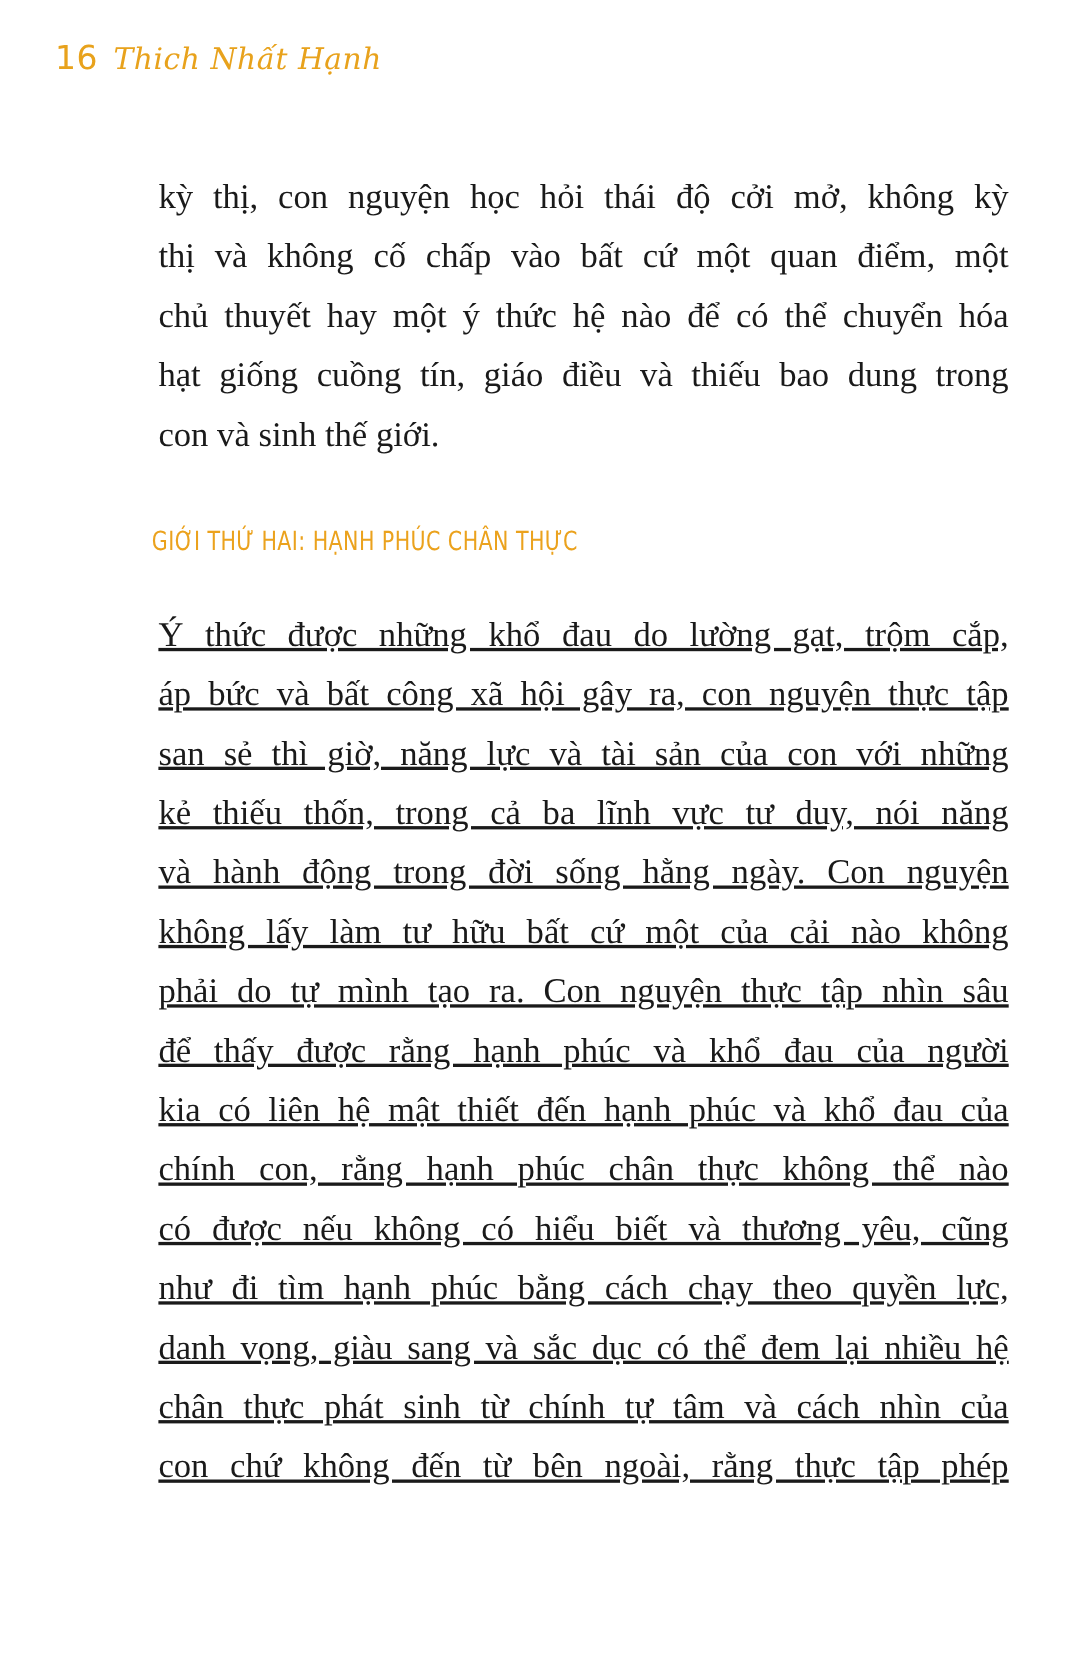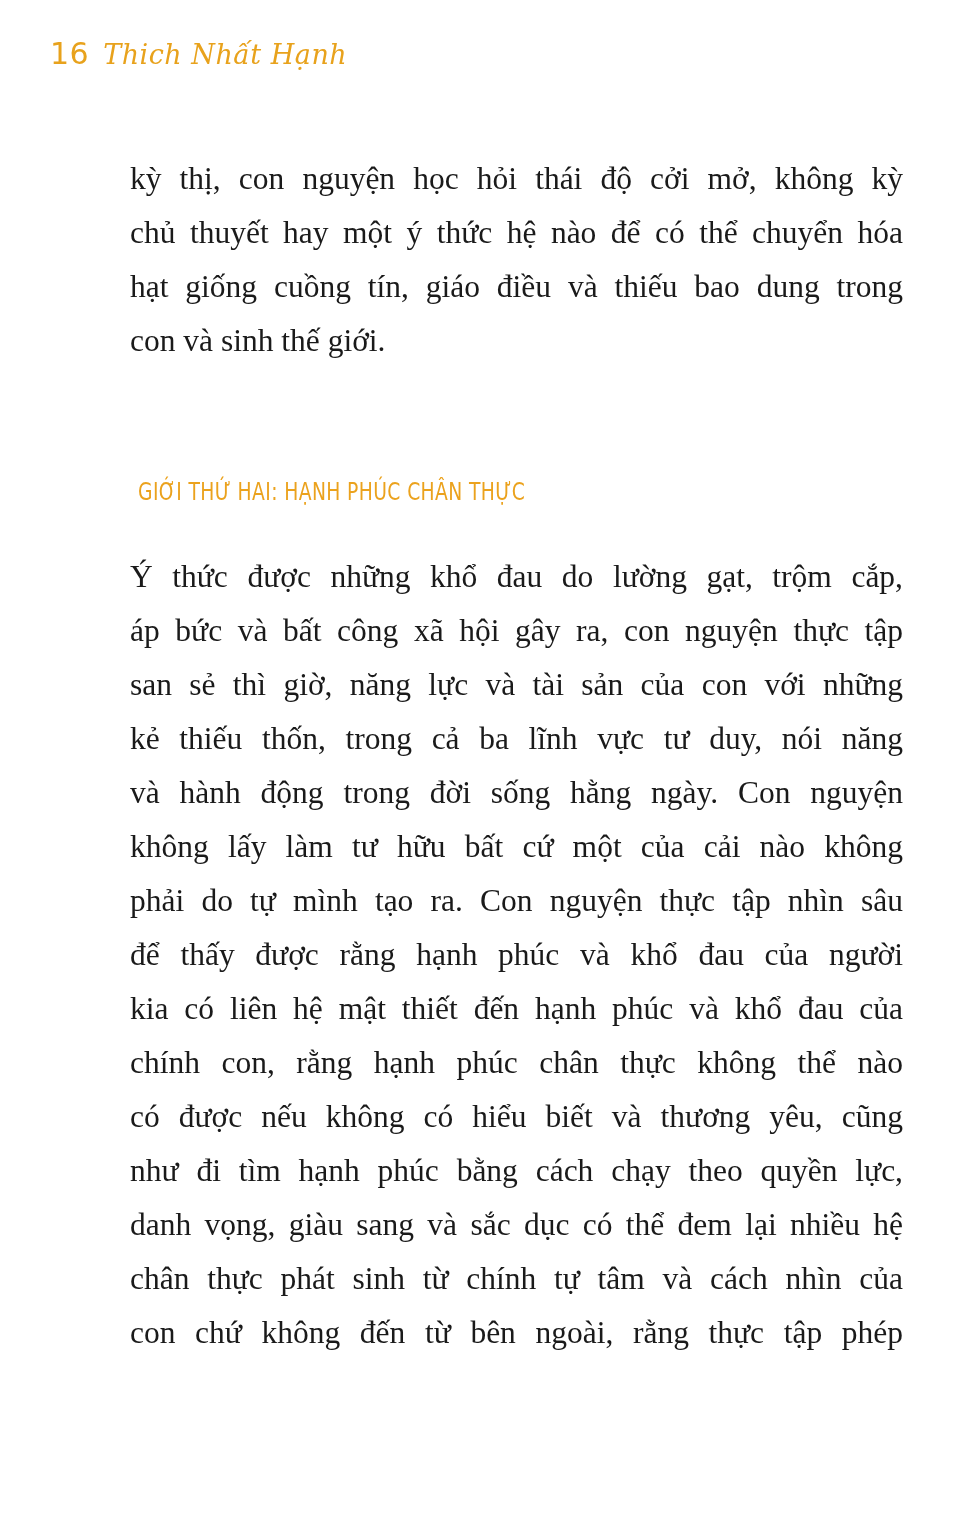--- a/index.html
+++ b/index.html
@@ -25,40 +25,40 @@
       white-space: nowrap;
     }
     .running-header .page-number {
       font-family: "DejaVu Sans", sans-serif;
       font-style: normal;
       font-size: 30px;
       margin-right: 14px;
     }
     .text-block {
       position: absolute;
-      left: 130px;
+      left: 144px;
       width: 773px;
       font-family: "Liberation Serif", serif;
       font-size: 31.5px;
       line-height: 54px;
       color: #1a1a1a;
       text-align: justify;
       text-align-last: justify;
     }
     .text-block .line {
       display: block;
       white-space: nowrap;
       text-align: justify;
       text-align-last: justify;
     }
     .text-block .line.last {
       text-align-last: left;
     }
     .para-1 { top: 152px; }
-    .para-2 { top: 550px; }
+    .para-2 { top: 550px; text-decoration: underline; }
     .section-heading {
       position: absolute;
       left: 138px;
       top: 478px;
       color: #eba21d;
       font-family: "DejaVu Sans", sans-serif;
       font-size: 24px;
       transform: scaleX(0.78);
       transform-origin: left center;
       letter-spacing: 0.5px;
@@ -67,20 +67,21 @@
   </style>
 </head>
 <body>
 
 <div class="running-header">
   <span class="page-number">16</span><span>Thich Nhất Hạnh</span>
 </div>
 
 <div class="text-block para-1">
   <span class="line">kỳ thị, con nguyện học hỏi thái độ cởi mở, không kỳ</span>
+  <span class="line">thị và không cố chấp vào bất cứ một quan điểm, một</span>
   <span class="line">chủ thuyết hay một ý thức hệ nào để có thể chuyển hóa</span>
   <span class="line">hạt giống cuồng tín, giáo điều và thiếu bao dung trong</span>
   <span class="line last">con và sinh thế giới.</span>
 </div>
 
 <div class="section-heading">GIỚI THỨ HAI: HẠNH PHÚC CHÂN THỰC</div>
 
 <div class="text-block para-2">
   <span class="line">Ý thức được những khổ đau do lường gạt, trộm cắp,</span>
   <span class="line">áp bức và bất công xã hội gây ra, con nguyện thực tập</span>

